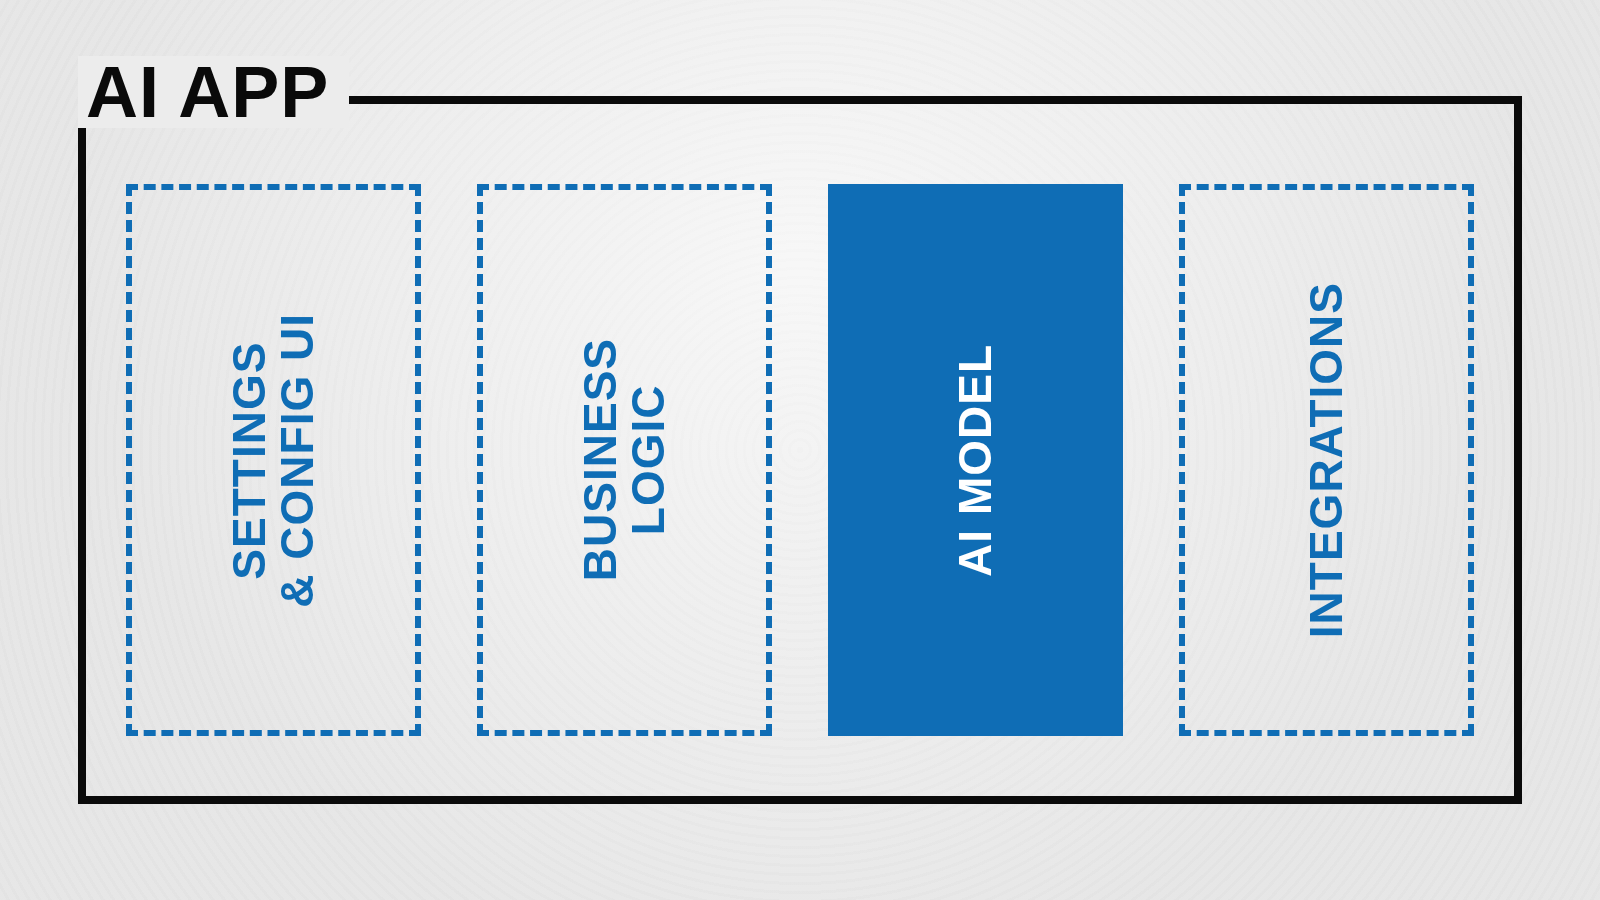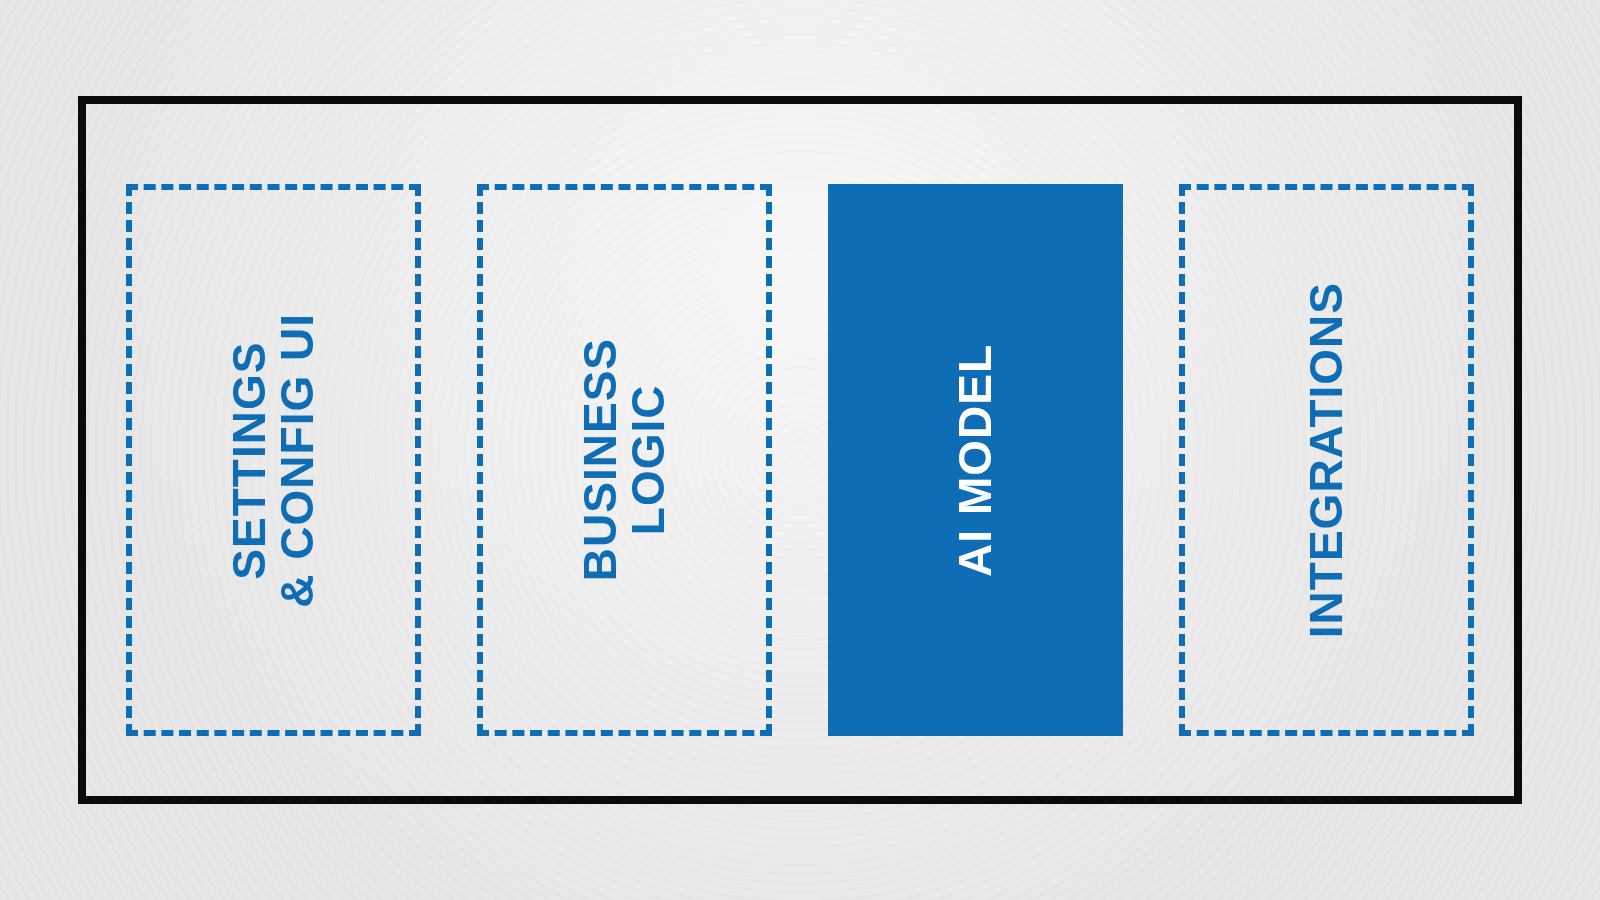--- a/index.html
+++ b/index.html
@@ -93,20 +93,23 @@
     line-height:1.05;
     white-space:pre;
   }
   .card.dashed .label{ color:var(--blue); }
   .card.solid  .label{ color:#ffffff; }
 </style>
 </head>
 <body>
 
 <div class="frame">
+  <div class="title-wrap">
+    <div class="title">AI APP</div>
+  </div>
 
   <div class="row">
     <div class="card dashed">
       <div class="label">SETTINGS
 &amp; CONFIG UI</div>
     </div>
     <div class="card dashed">
       <div class="label">BUSINESS
 LOGIC</div>
     </div>

